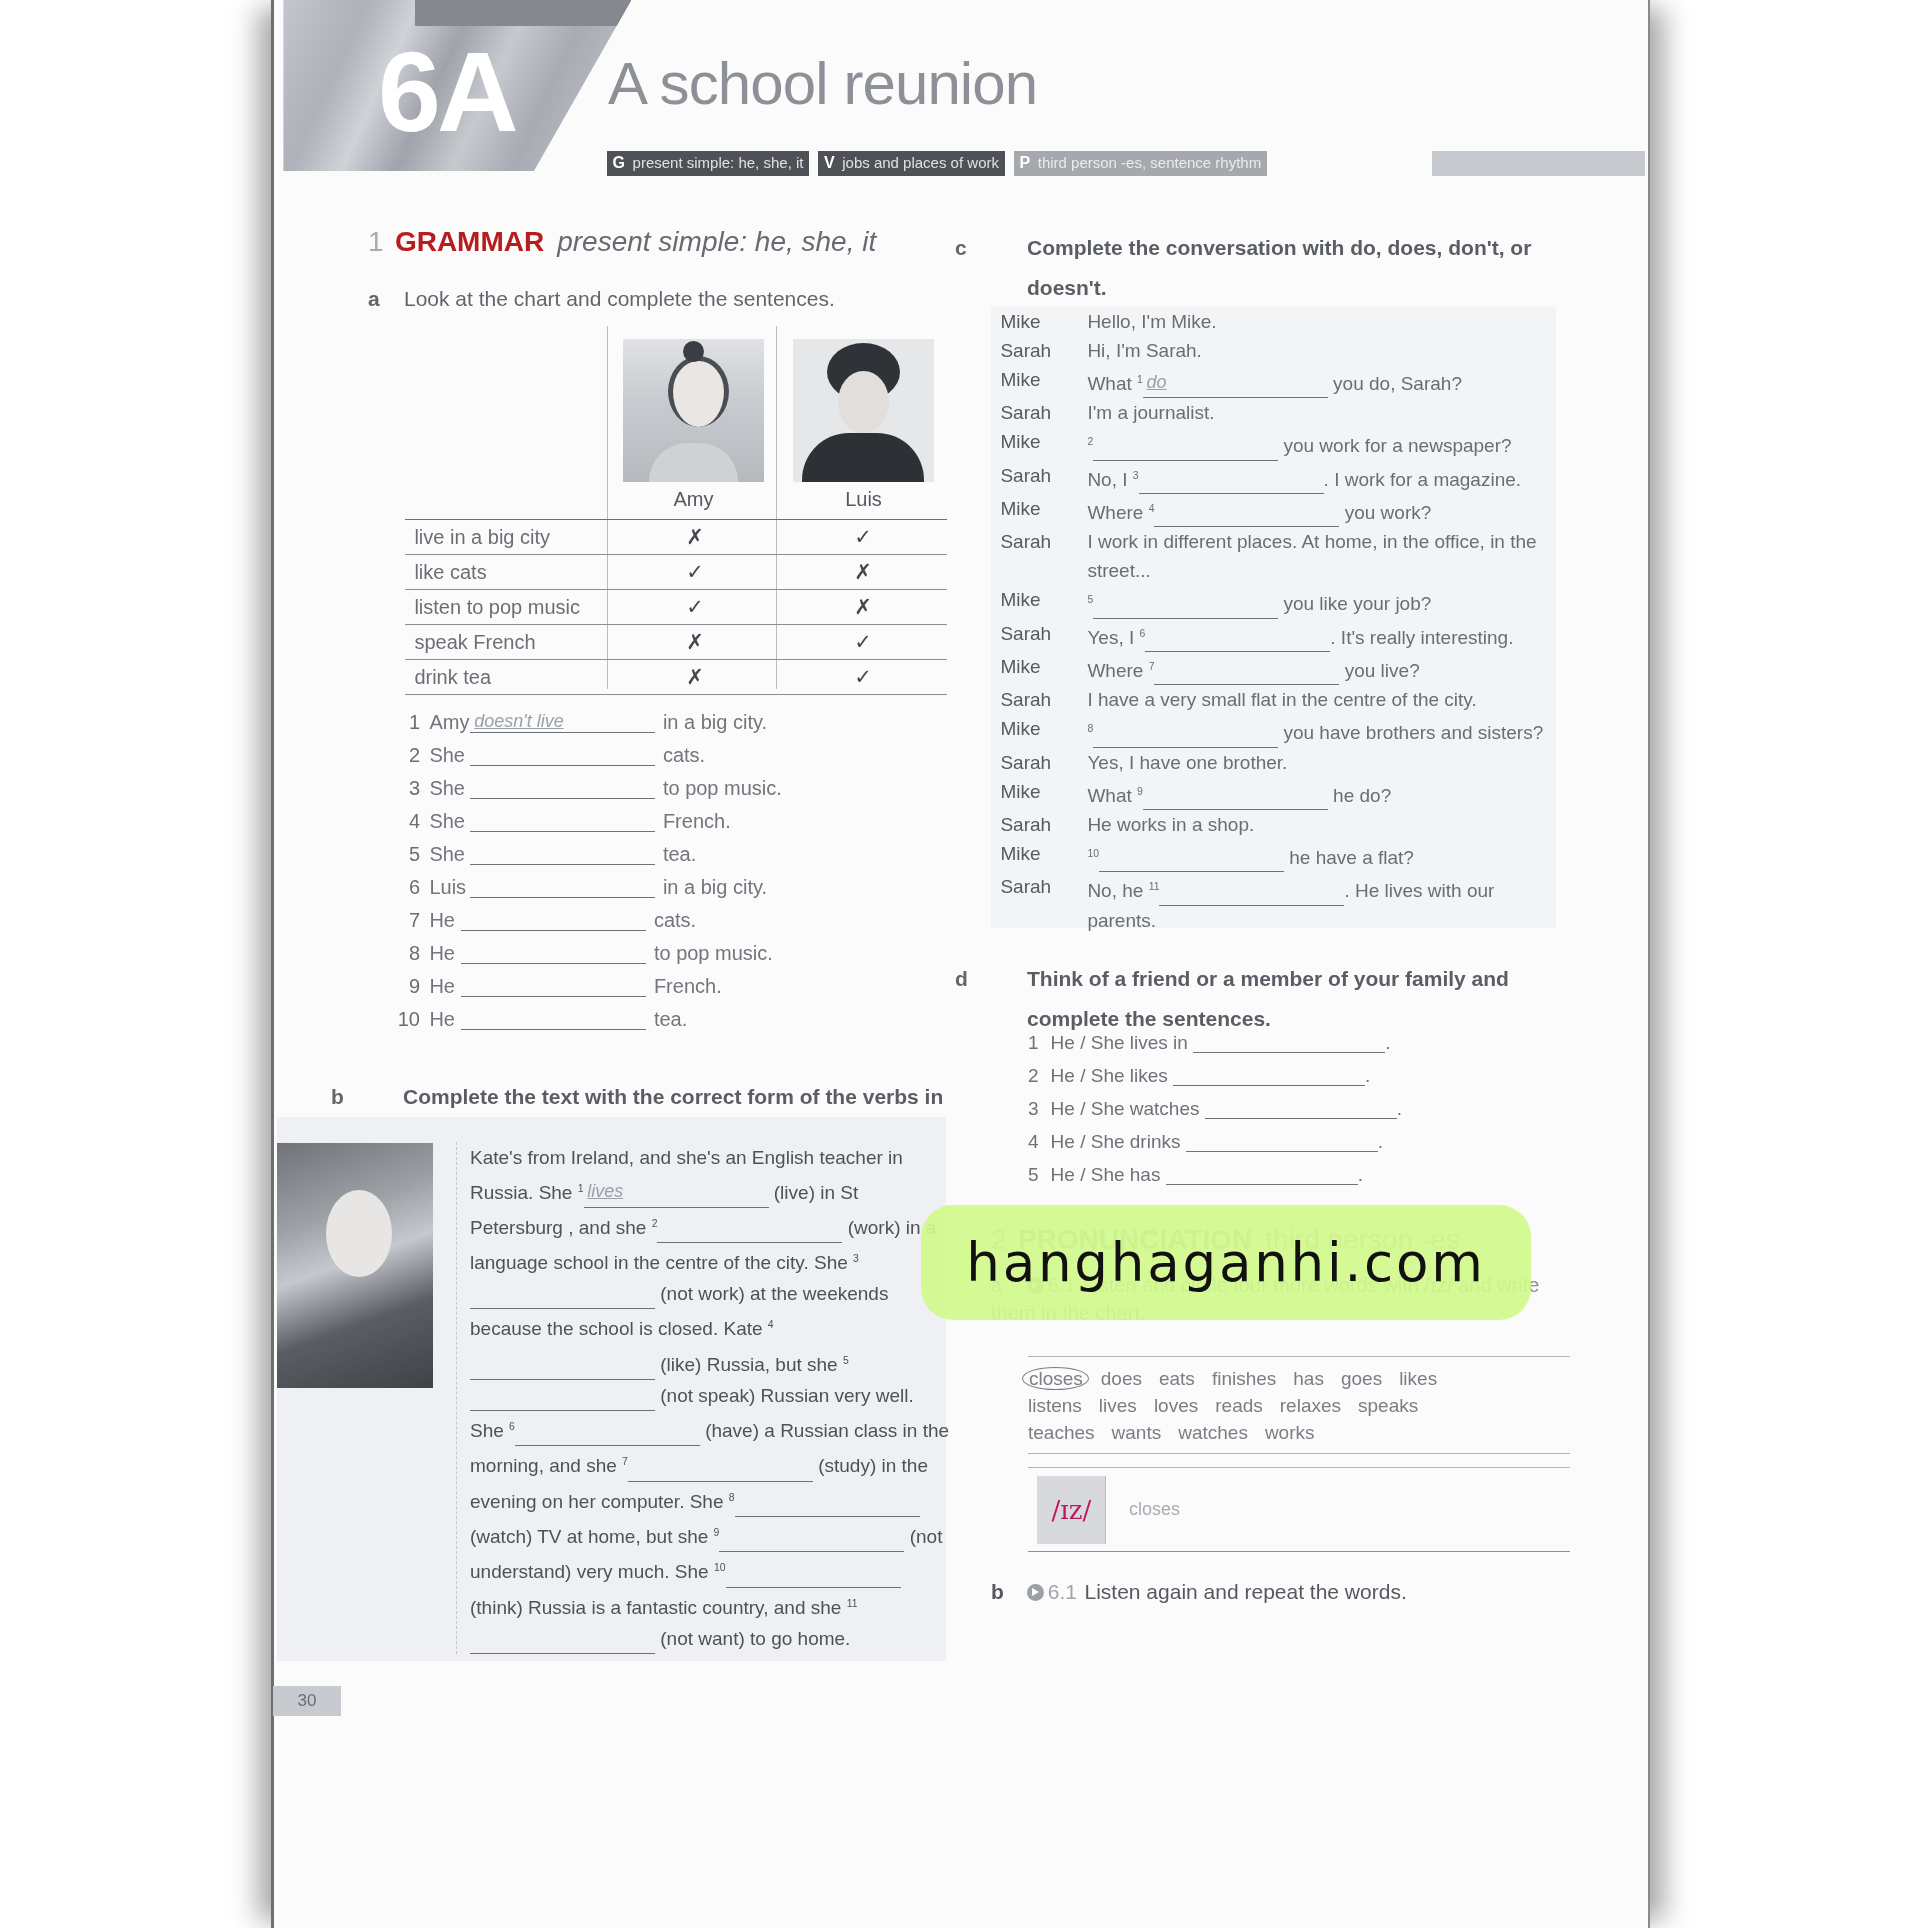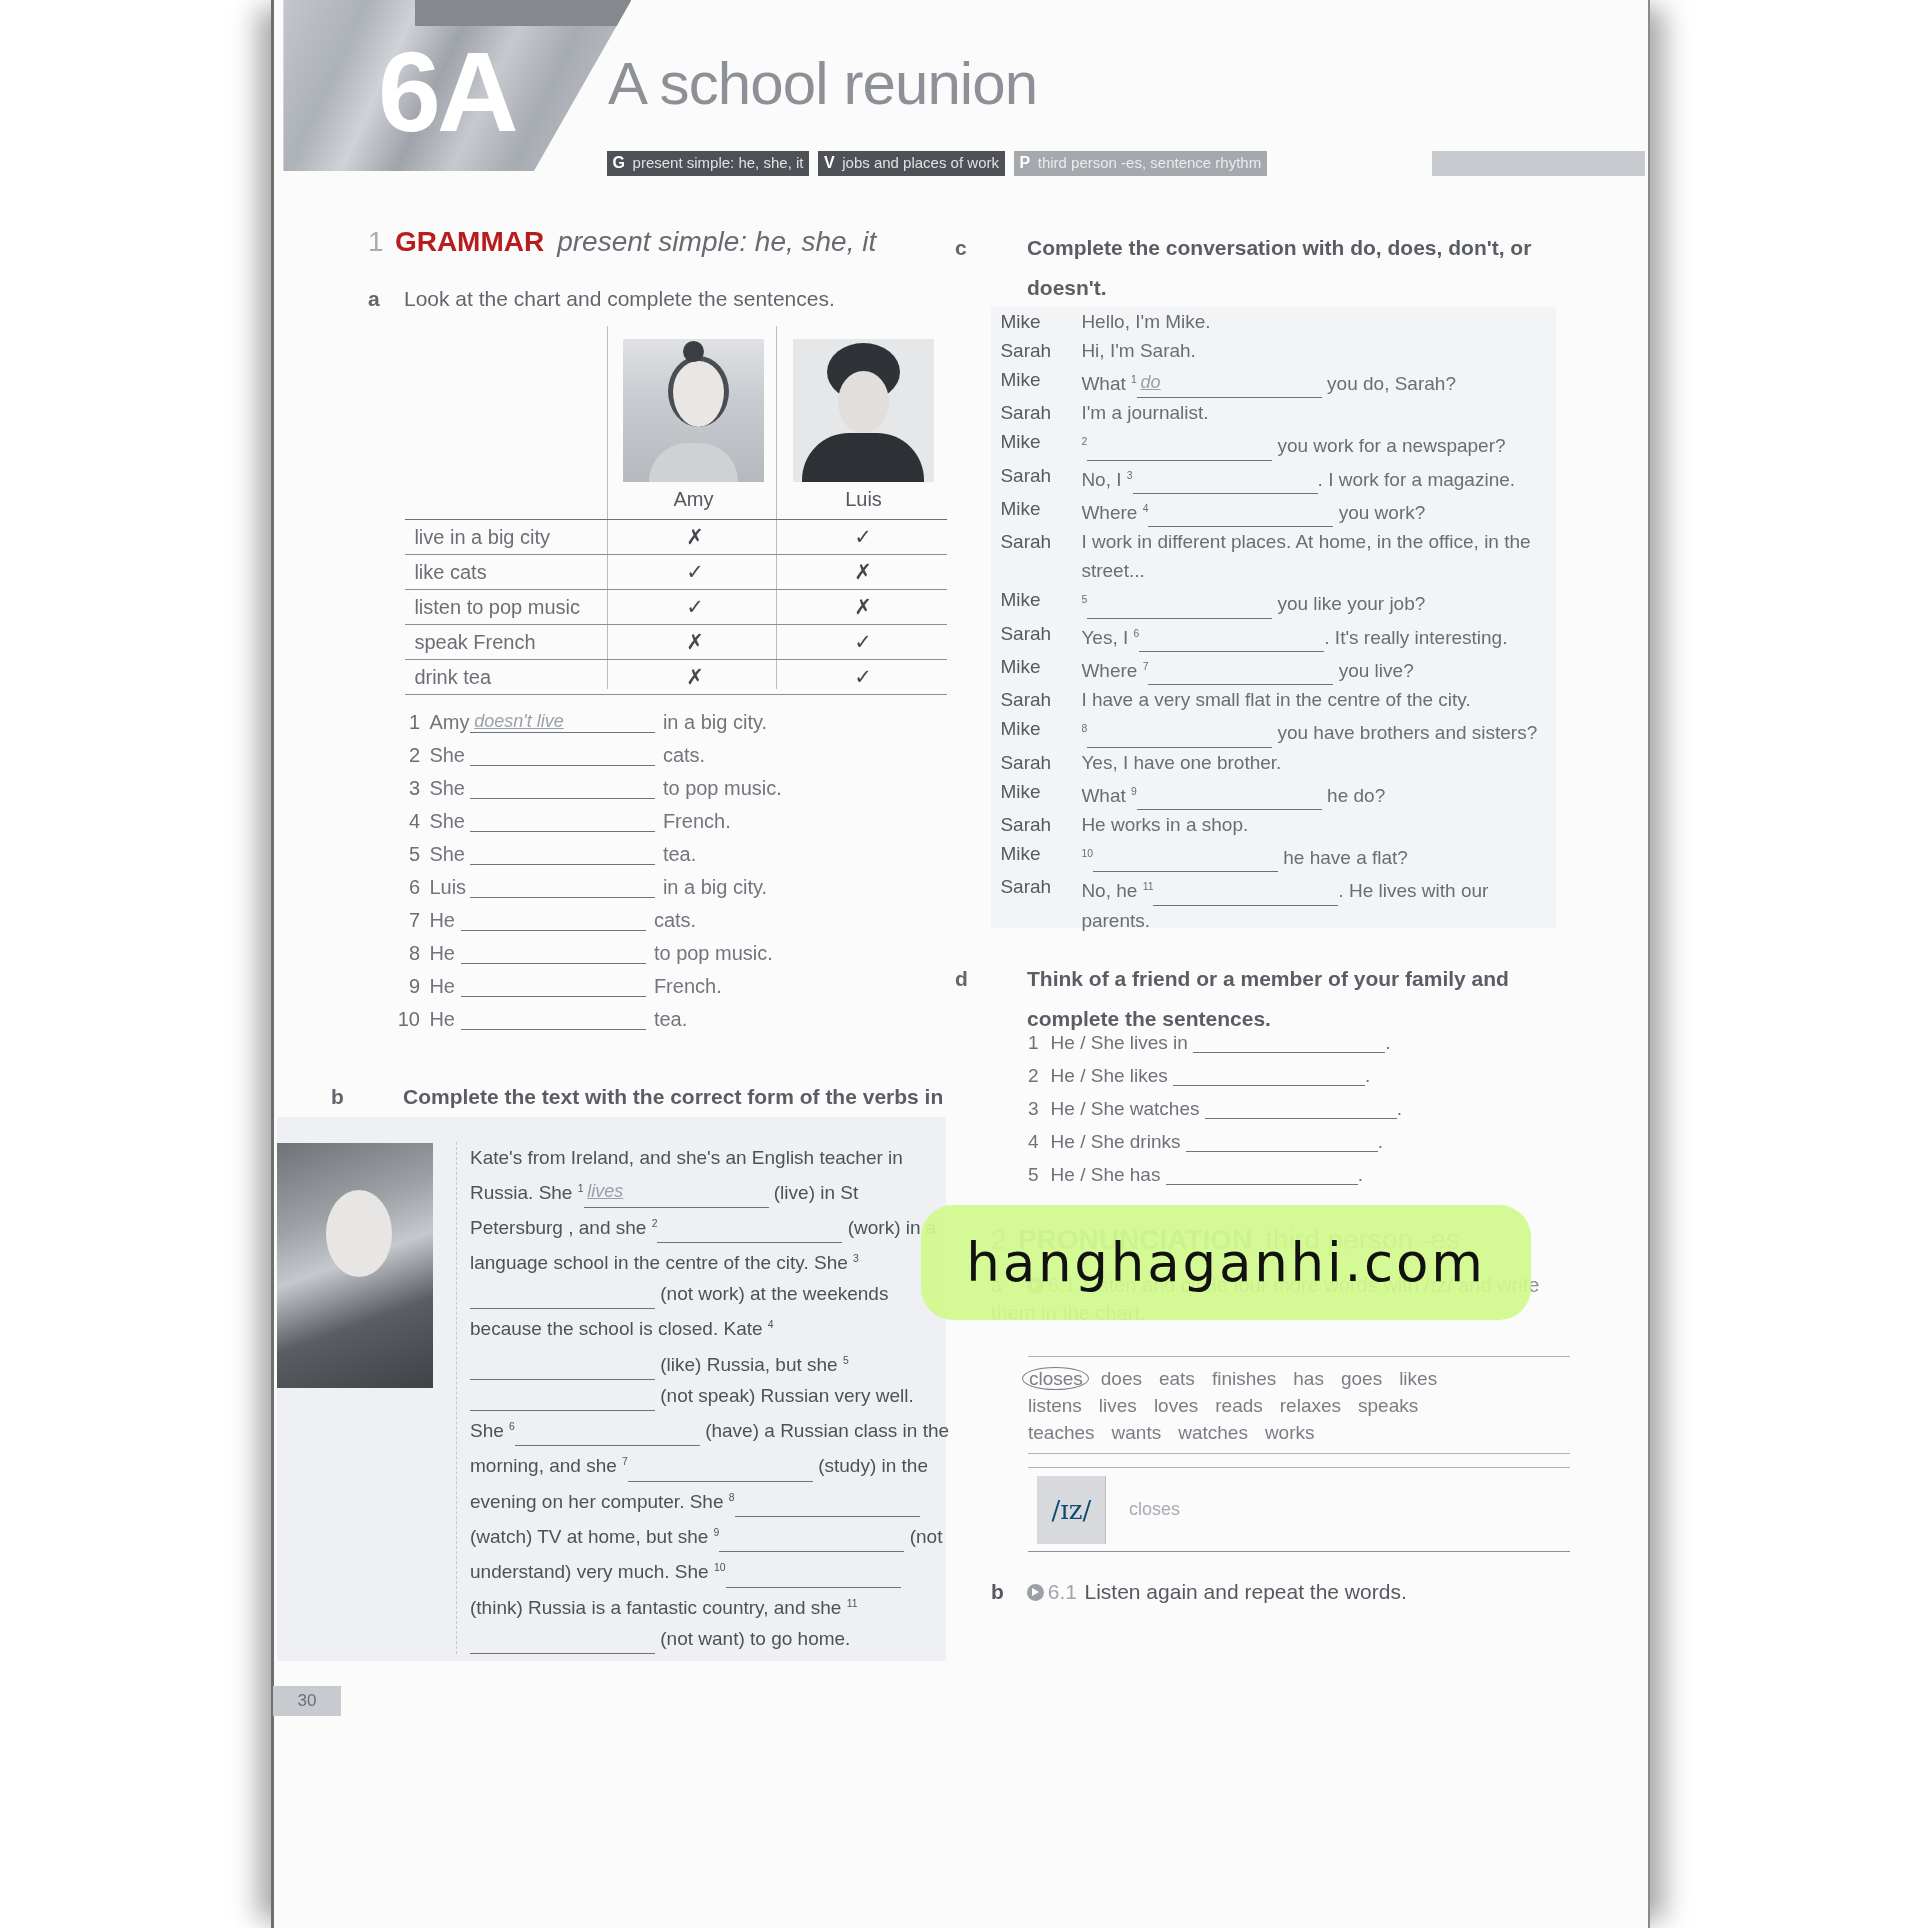--- a/index.html
+++ b/index.html
@@ -77,37 +77,37 @@
   .kate-photo { position:absolute; left:0; top:26px; width:156px; height:245px; background:linear-gradient(160deg,#6f7378 0%,#9da1a6 30%,#c5c8cc 48%,#5a5e63 70%,#3f4348 100%); }
   .kate-text {
     position:absolute; left:179px; top:24.5px; width:480px; font-size:19px; line-height:31px; color:#4e5258;
     border-left:0.9px dashed #c4c7cb; padding-left:13px;
   }
   .kate-text .blank { height:17px; }
   .sup { font-size:10.4px; vertical-align:super; }
 
   
   .dialog { position:absolute; left:991px; top:307px; width:565px; height:621px; background:#f2f4f6; }
-  .dl { display:flex; font-size:19px; line-height:29px; color:#6a6e74; }
+  .dl { display:flex; font-size:19px; line-height:29px; color:#6a6e74;gap:6px; }
   .dl .sp { width:81px; padding-left:9.4px; color:#565a60; flex:none; }
   .dl .tx { flex:1; }
   .dl .blank { height:17px; }
 
   .d-list { position:absolute; left:1028px; top:1026px; font-size:19px; color:#6e7278; }
   .d-item { height:33px; display:flex; align-items:center; white-space:nowrap; }
   .d-item .n { width:22.6px; }
 
   .pron-title { position:absolute; left:991px; top:1224px; font-size:28px; color:#a9adb3; }
   .pron-title b { color:#9da1a7; }
   .pron-a { position:absolute; left:991px; top:1271px; font-size:20px; color:#8a8e94; line-height:28px; width:565px; }
   .words { position:absolute; left:1028px; top:1356px; width:542px; border-top:1.9px solid #b1b4b9; border-bottom:1.9px solid #b1b4b9; padding:7.5px 0 7.5px; font-size:19px; color:#7a7e84; line-height:27px; }
   .words span { margin-right:17px; }
   .words .circled { border:1.4px solid #7a7e84; border-radius:50%; padding:0 5.6px; margin-left:-5.6px; margin-right:11.3px; }
   .ipa-table { position:absolute; left:1028px; top:1467px; width:542px; height:83px; border-top:1.9px solid #b1b4b9; border-bottom:1.9px solid #8d9197; display:flex; align-items:center; }
-  .ipa-cell { width:68px; height:68px; margin-left:9.4px; background:#d7d9dc; display:flex; align-items:center; justify-content:center; font-family:"DejaVu Serif", serif; font-size:26px; color:#0c4a6e; border-right:0.9px solid #b9bcc1; }
+  .ipa-cell { width:68px; height:68px; margin-left:9.4px; background:#d7d9dc; display:flex; align-items:center; justify-content:center; font-family:"DejaVu Serif", serif; font-size:26px; color:#be185d; border-right:0.9px solid #b9bcc1; }
   .ipa-words { padding-left:22.6px; font-size:18px; color:#a7abb1; }
   .pron-b { position:absolute; left:991px; top:1580px; font-size:21px; color:#55595f; white-space:nowrap; }
   .pron-b .letter { display:inline-block; width:36px; font-weight:bold; }
   .audio-icon { display:inline-block; width:17px; height:17px; border-radius:50%; background:#9da1a7; vertical-align:-1.9px; margin-right:3.8px; position:relative; }
   .audio-icon::after { content:""; position:absolute; left:4.7px; top:3.8px; border-left:7.5px solid #fff; border-top:4.7px solid transparent; border-bottom:4.7px solid transparent; }
   .track { color:#a0a4aa; margin-right:7.5px; }
 
   .page-num { position:absolute; left:273px; top:1686px; width:68px; height:30px; background:#c7cacf; color:#6a6e74; font-size:17px; text-align:center; line-height:30px; }
 
   .watermark {

